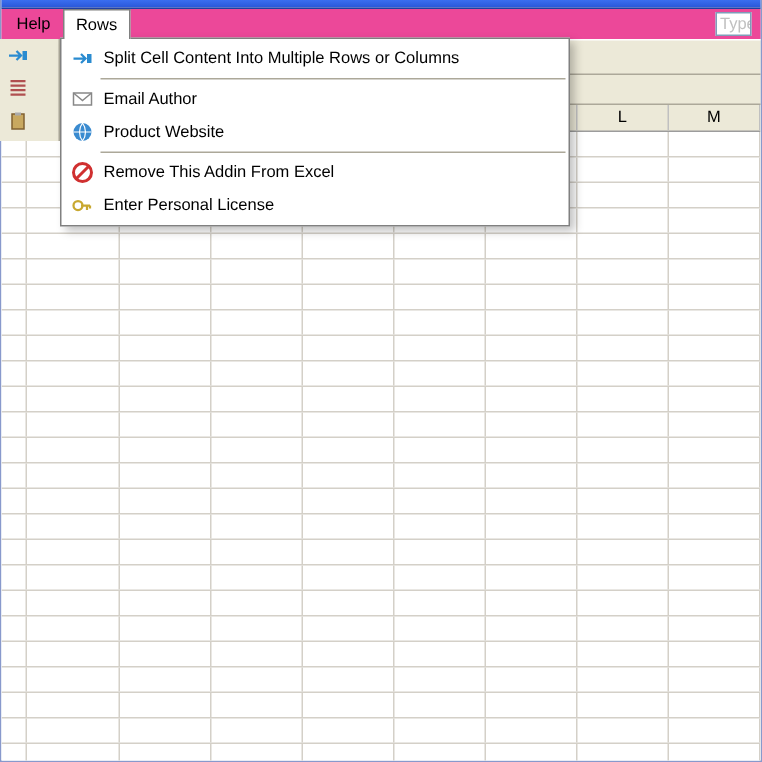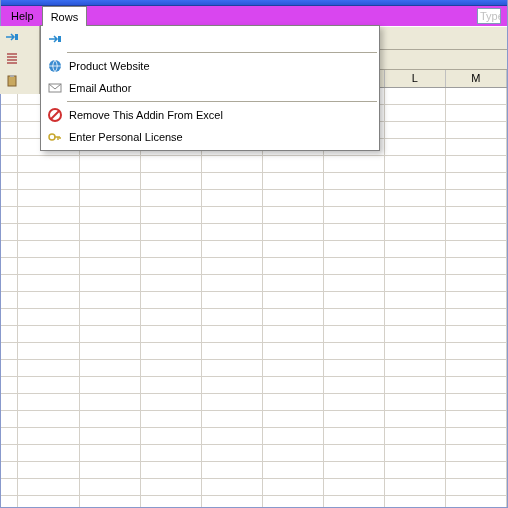--- a/index.html
+++ b/index.html
@@ -1,19 +1,19 @@
 <!DOCTYPE html>
 <html><head>
 <meta charset="utf-8">
 <style>
   * { box-sizing: border-box; margin: 0; padding: 0; }
   html, body { width: 508px; height: 508px; overflow: hidden; font-family: Tahoma, Arial, sans-serif; font-size: 11px; background: #fff; color: #000; }
   .window { width: 508px; height: 508px; display: flex; flex-direction: column; border: 1px solid #8899cc; border-top: none; }
   .titlebar { height: 6px; background: linear-gradient(#3a6ef0, #2a57d8); border-bottom: 1px solid #2040a0; }
-  .menubar { height: 20px; background: #d946ef; display: flex; align-items: stretch; padding: 0 2px; position: relative; }
+  .menubar { height: 20px; background: #ec4899; display: flex; align-items: stretch; padding: 0 2px; position: relative; }
   .menu-item { display: flex; align-items: center; padding: 0 8px; cursor: default; }
   .menu-item.open { background: #fff; border: 1px solid #808080; border-bottom: none; position: relative; z-index: 20; }
   .helpbox-wrap { margin-left: auto; display: flex; align-items: center; padding-right: 4px; }
   .helpbox { width: 24px; height: 16px; border: 1px solid #7f9db9; background: #fff; color: #c0c0c0; padding: 0 2px; font-size: 11px; line-height: 14px; overflow: hidden; white-space: nowrap; }
   .toolbar { height: 24px; background: #ece9d8; display: flex; align-items: center; border-top: 1px solid #fff; border-bottom: 1px solid #aca899; }
   .tool { width: 22px; height: 22px; display: flex; align-items: center; justify-content: center; }
   .tool svg { display: block; }
   .tool.sep { width: 6px; position: relative; }
   .tool.sep::after { content: ""; position: absolute; left: 2px; top: 3px; bottom: 3px; width: 1px; background: #aca899; box-shadow: 1px 0 0 #fff; }
   .formulastrip { height: 20px; background: #ece9d8; display: flex; align-items: center; border-bottom: 1px solid #aca899; padding-left: 4px; color: #a0a0a0; font-size: 11px; }
@@ -416,39 +416,40 @@
   </div>
 
   <div class="dropdown">
     <div class="ditem">
       <span class="dicon">
         <svg width="16" height="16">
             <path d="M2 8h8M7 5l3 3-3 3" stroke="#2a8bd0" fill="none" stroke-width="1.5"></path>
             <rect x="11" y="5" width="3" height="6" fill="#2a8bd0"></rect>
           </svg>
       </span>
+      <span class="dlabel">Split Cell Content Into Multiple Rows or Columns</span>
     </div>
     <div class="dsep"></div>
+    <div class="ditem">
+      <span class="dicon">
+        <svg width="16" height="16">
+            <rect x="2" y="4" width="12" height="8" fill="#fff" stroke="#888"></rect>
+            <path d="M2 4l6 5 6-5" stroke="#888" fill="none"></path>
+          </svg>
+      </span>
+      <span class="dlabel">Email Author</span>
+    </div>
     <div class="ditem">
       <span class="dicon">
         <svg width="16" height="16">
             <circle cx="8" cy="8" r="6" fill="#3a8bd0"></circle>
             <path d="M2 8h12M8 2a10 10 0 010 12M8 2a10 10 0 000 12" stroke="#fff" fill="none" stroke-width="0.8"></path>
           </svg>
       </span>
       <span class="dlabel">Product Website</span>
-    </div>
-    <div class="ditem">
-      <span class="dicon">
-        <svg width="16" height="16">
-            <rect x="2" y="4" width="12" height="8" fill="#fff" stroke="#888"></rect>
-            <path d="M2 4l6 5 6-5" stroke="#888" fill="none"></path>
-          </svg>
-      </span>
-      <span class="dlabel">Email Author</span>
     </div>
     <div class="dsep"></div>
     <div class="ditem">
       <span class="dicon">
         <svg width="16" height="16">
             <circle cx="8" cy="8" r="6" fill="none" stroke="#d03030" stroke-width="2"></circle>
             <path d="M4 12L12 4" stroke="#d03030" stroke-width="2"></path>
           </svg>
       </span>
       <span class="dlabel">Remove This Addin From Excel</span>

